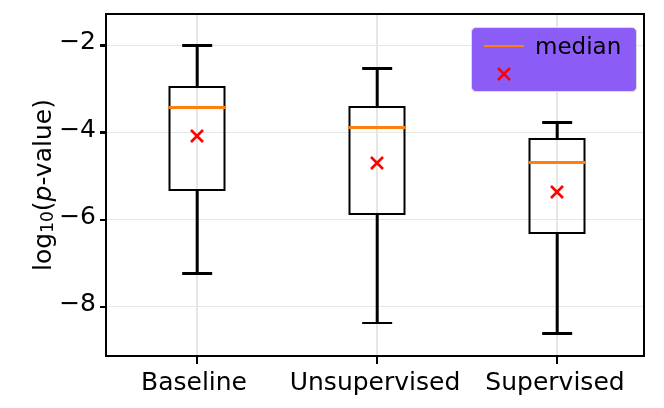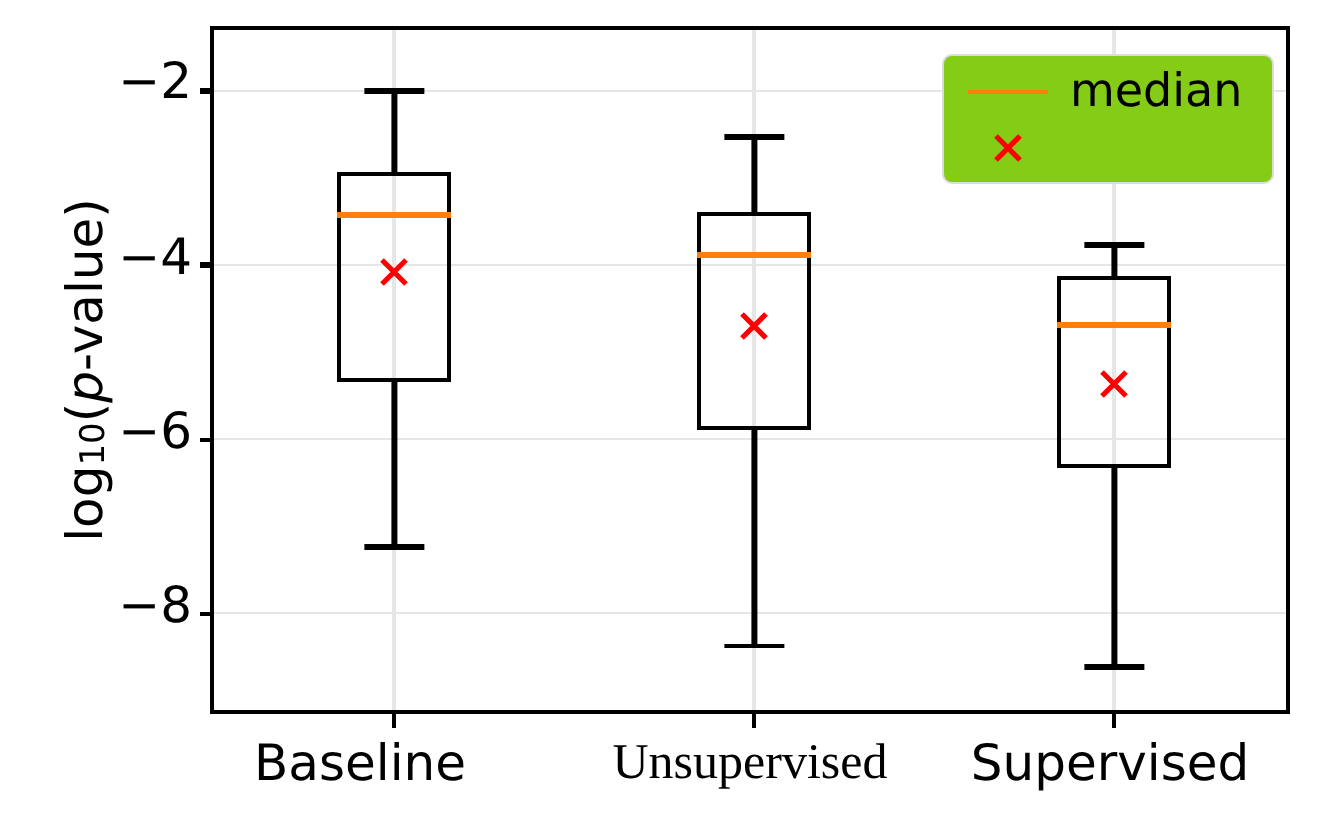--- a/index.html
+++ b/index.html
@@ -143,21 +143,21 @@
   }
   .mean-marker svg { display: block; }
   
   #legend {
     position: absolute;
     left: 471px;
     top: 27px;
     width: 166px;
     height: 65px;
     box-sizing: border-box;
-    background: #84cc16;
+    background: #8b5cf6;
     border: 1.2px solid #dcdcdc;
     border-radius: 5px;
     padding: 4px 6px;
   }
   .legend-row {
     display: flex;
     align-items: center;
     height: 28px;
   }
   .legend-key {
@@ -260,22 +260,22 @@
           <div class="mean-marker" style="left: 450px; top: 177.225px;">
             <svg width="20" height="20" viewBox="0 0 20 20">
               <path d="M4 4 L16 16 M16 4 L4 16" stroke="#ff0000" stroke-width="2.6" fill="none"></path>
             </svg>
           </div>
         </div>
       </div>
   </div>
 
   <div id="xtick-labels">
-      <div class="xtick-label" style="left: 180px; top: 369px;">Baseline</div>
-      <div class="xtick-label" style="left: 375px; top: 369px; font-family: Liberation Serif, serif;">Unsupervised</div>
+      <div class="xtick-label" style="left: 194px; top: 369px;">Baseline</div>
+      <div class="xtick-label" style="left: 375px; top: 369px;">Unsupervised</div>
       <div class="xtick-label" style="left: 555px; top: 369px;">Supervised</div>
     </div>
 
   <div id="legend">
     <div class="legend-row">
       <span class="legend-key">
         <span class="legend-swatch-line"></span>
       </span>
       <span class="legend-label">median</span>
     </div>

